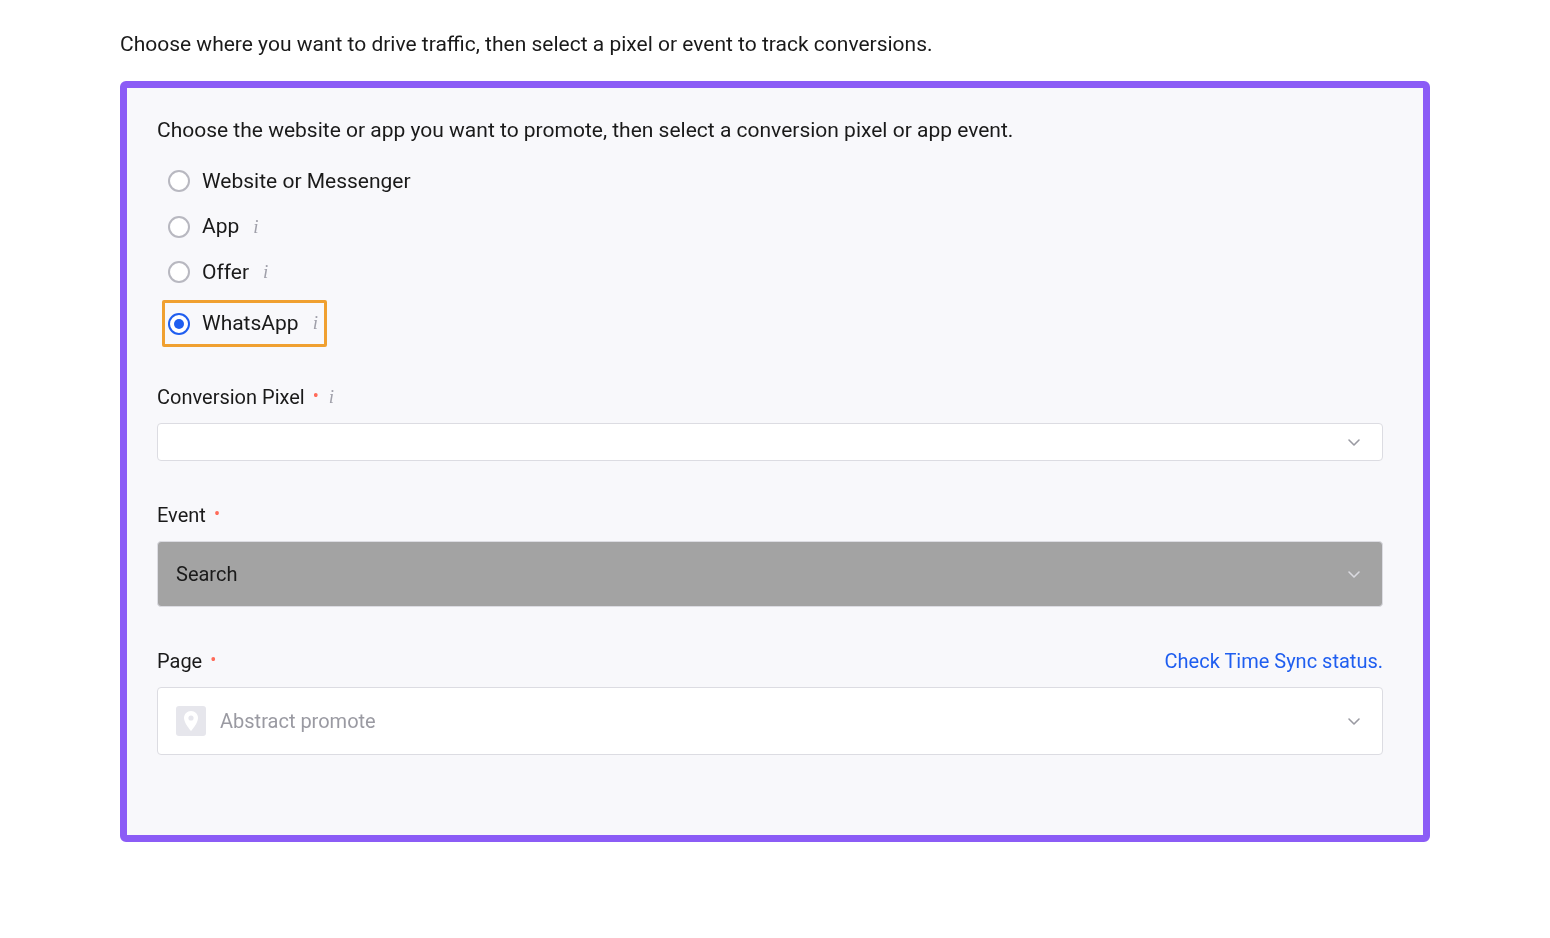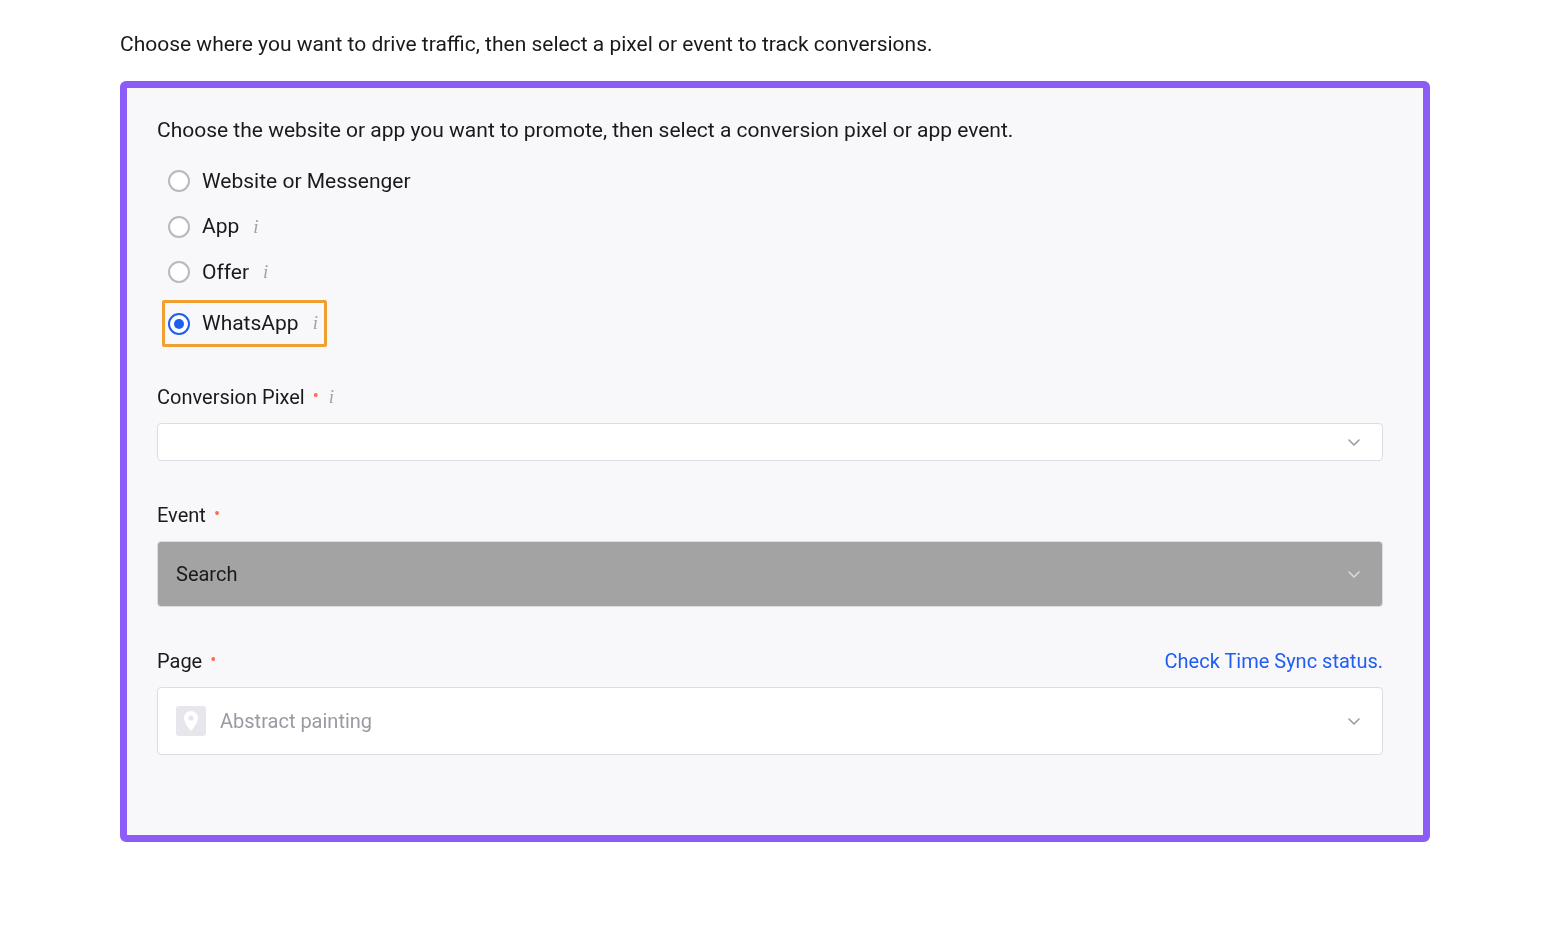--- a/index.html
+++ b/index.html
@@ -250,21 +250,21 @@
         </span>
         <a class="field-link">Check Time Sync status.</a>
       </div>
       <div class="select-box">
         <span class="page-icon">
           <svg viewBox="0 0 18 22" fill="none">
             <path d="M9 1C5.13 1 2 4.13 2 8c0 5.25 7 13 7 13s7-7.75 7-13c0-3.87-3.13-7-7-7z" fill="#ffffff"></path>
             <circle cx="9" cy="8" r="2.6" fill="#e6e6ec"></circle>
           </svg>
         </span>
-        <span class="placeholder">Abstract painting</span>
+        <span class="placeholder">Abstract promote</span>
         <span class="chevron">
           <svg viewBox="0 0 16 16" fill="none">
               <path d="M3 6l5 5 5-5" stroke="#9a9aa2" stroke-width="1.6" stroke-linecap="round" stroke-linejoin="round"></path>
             </svg>
         </span>
       </div>
     </div>
 
   </div>
 </div>

